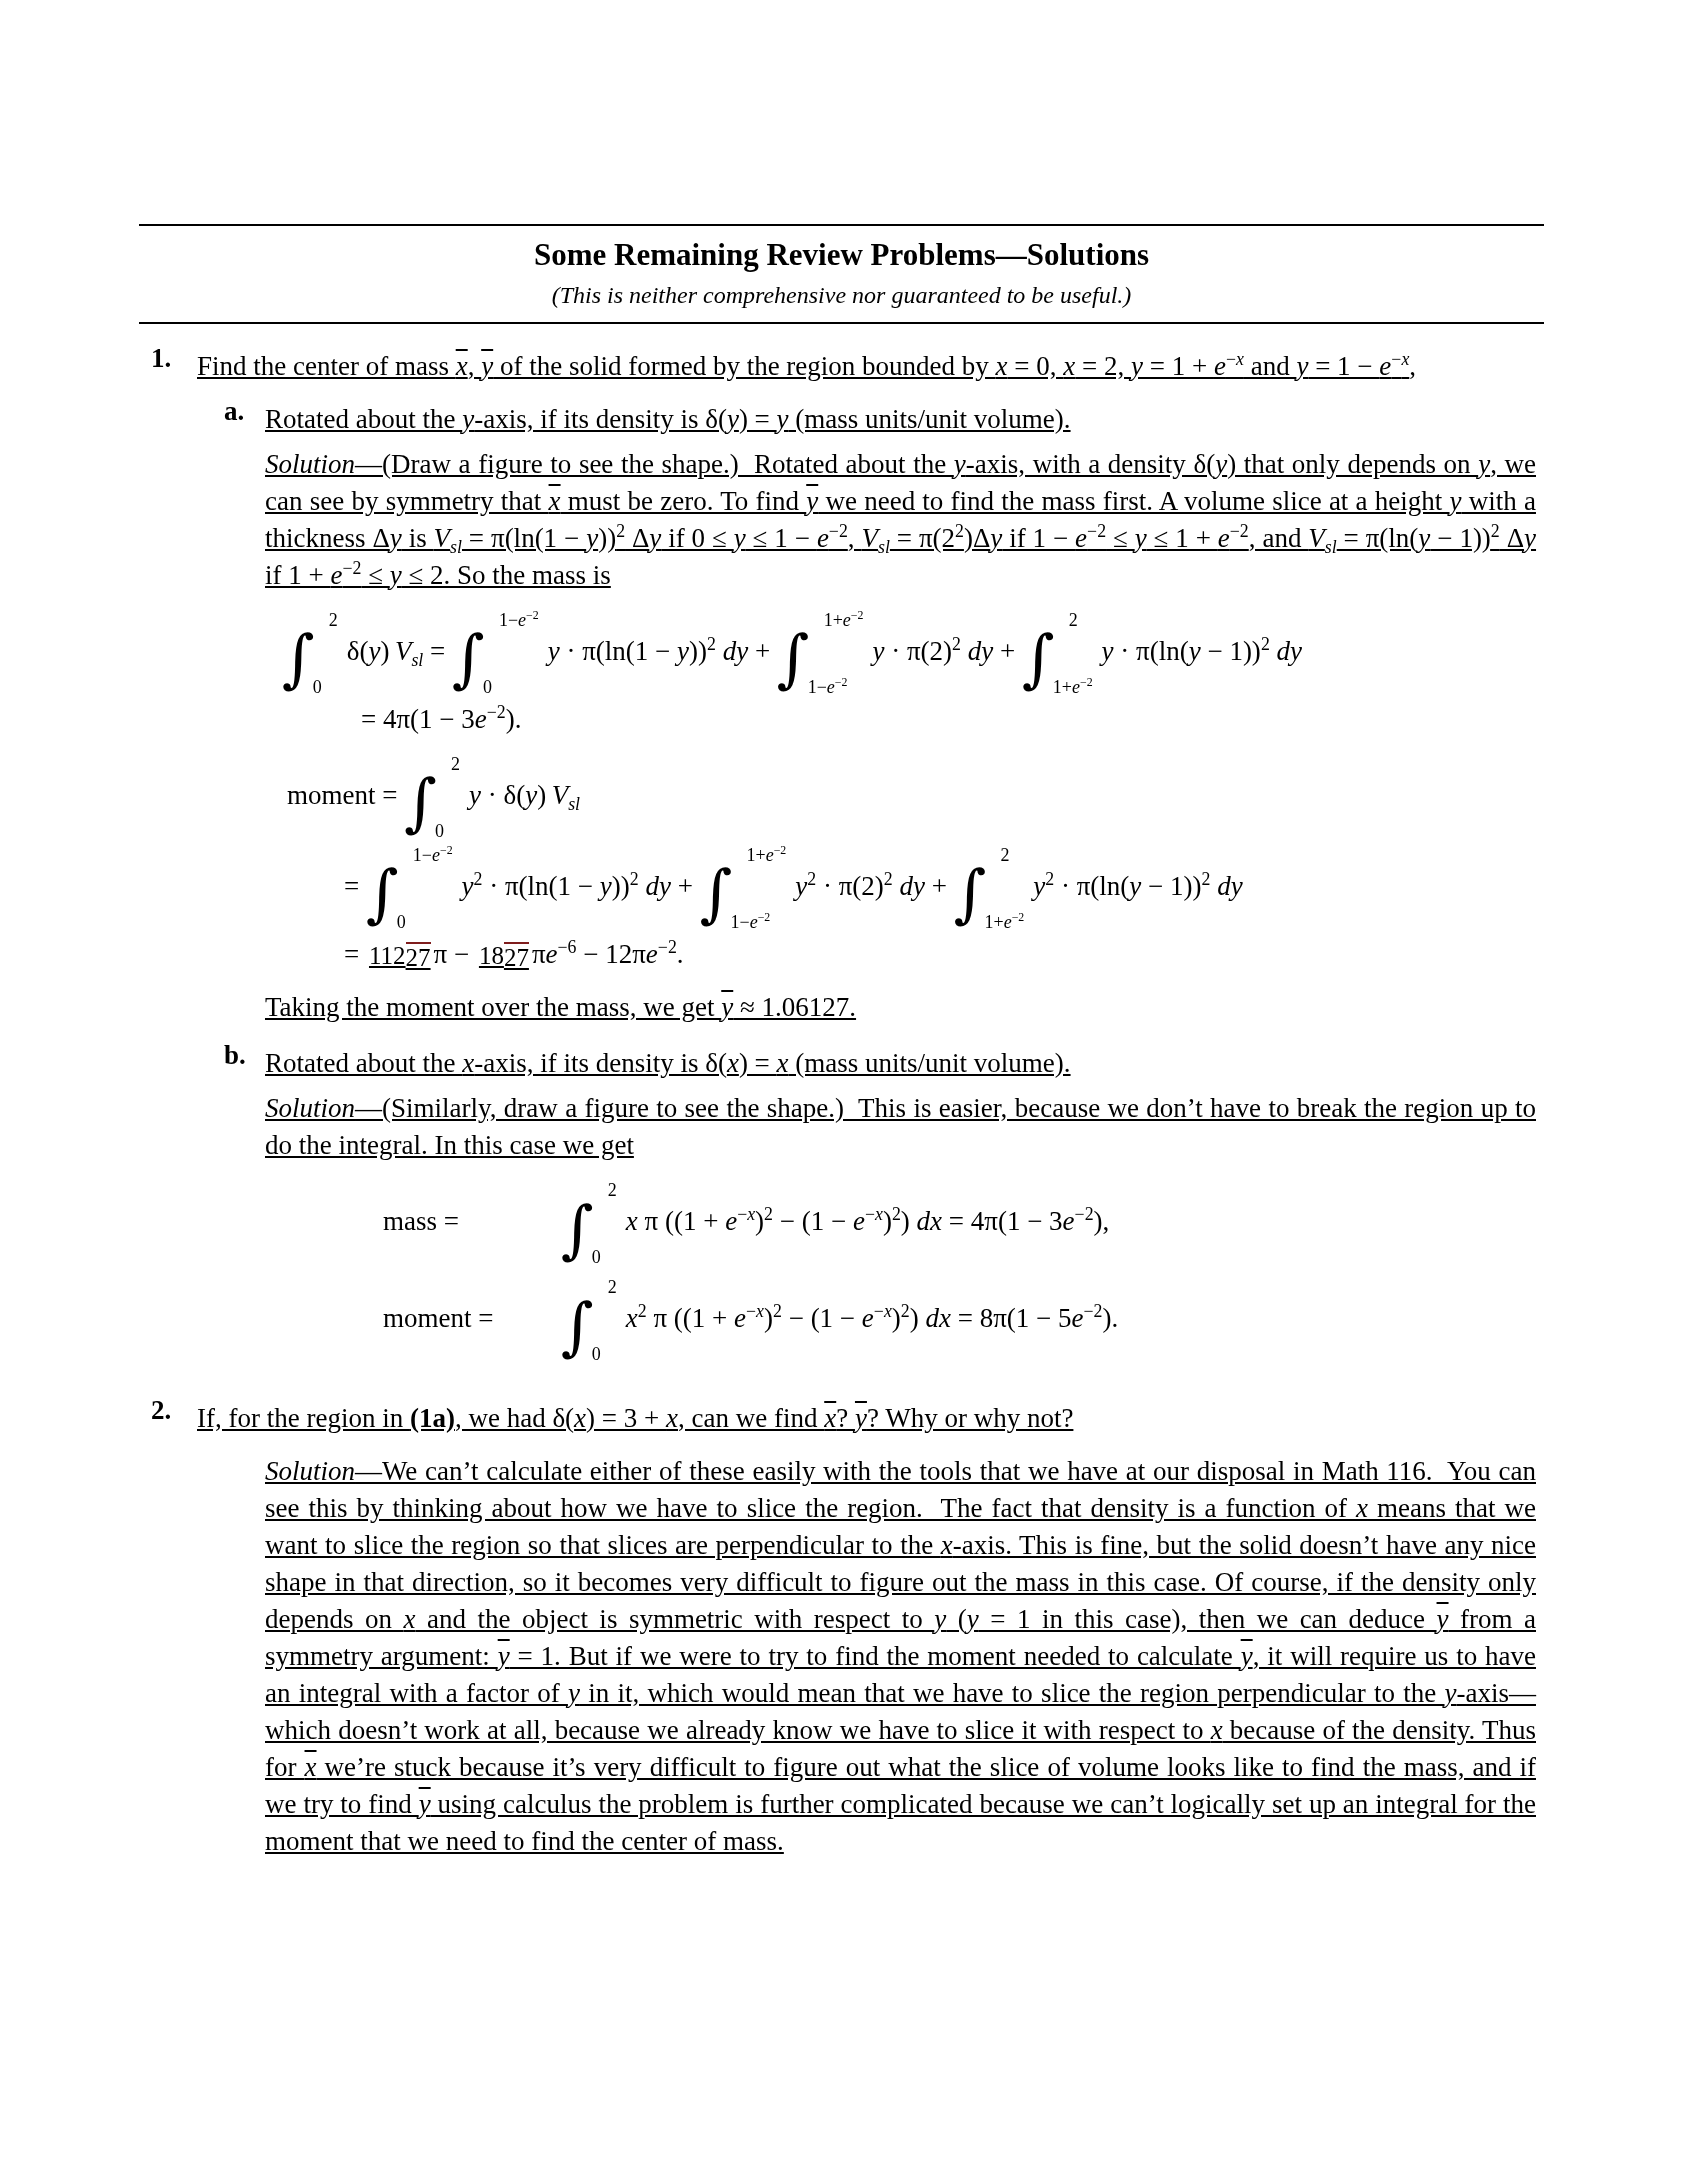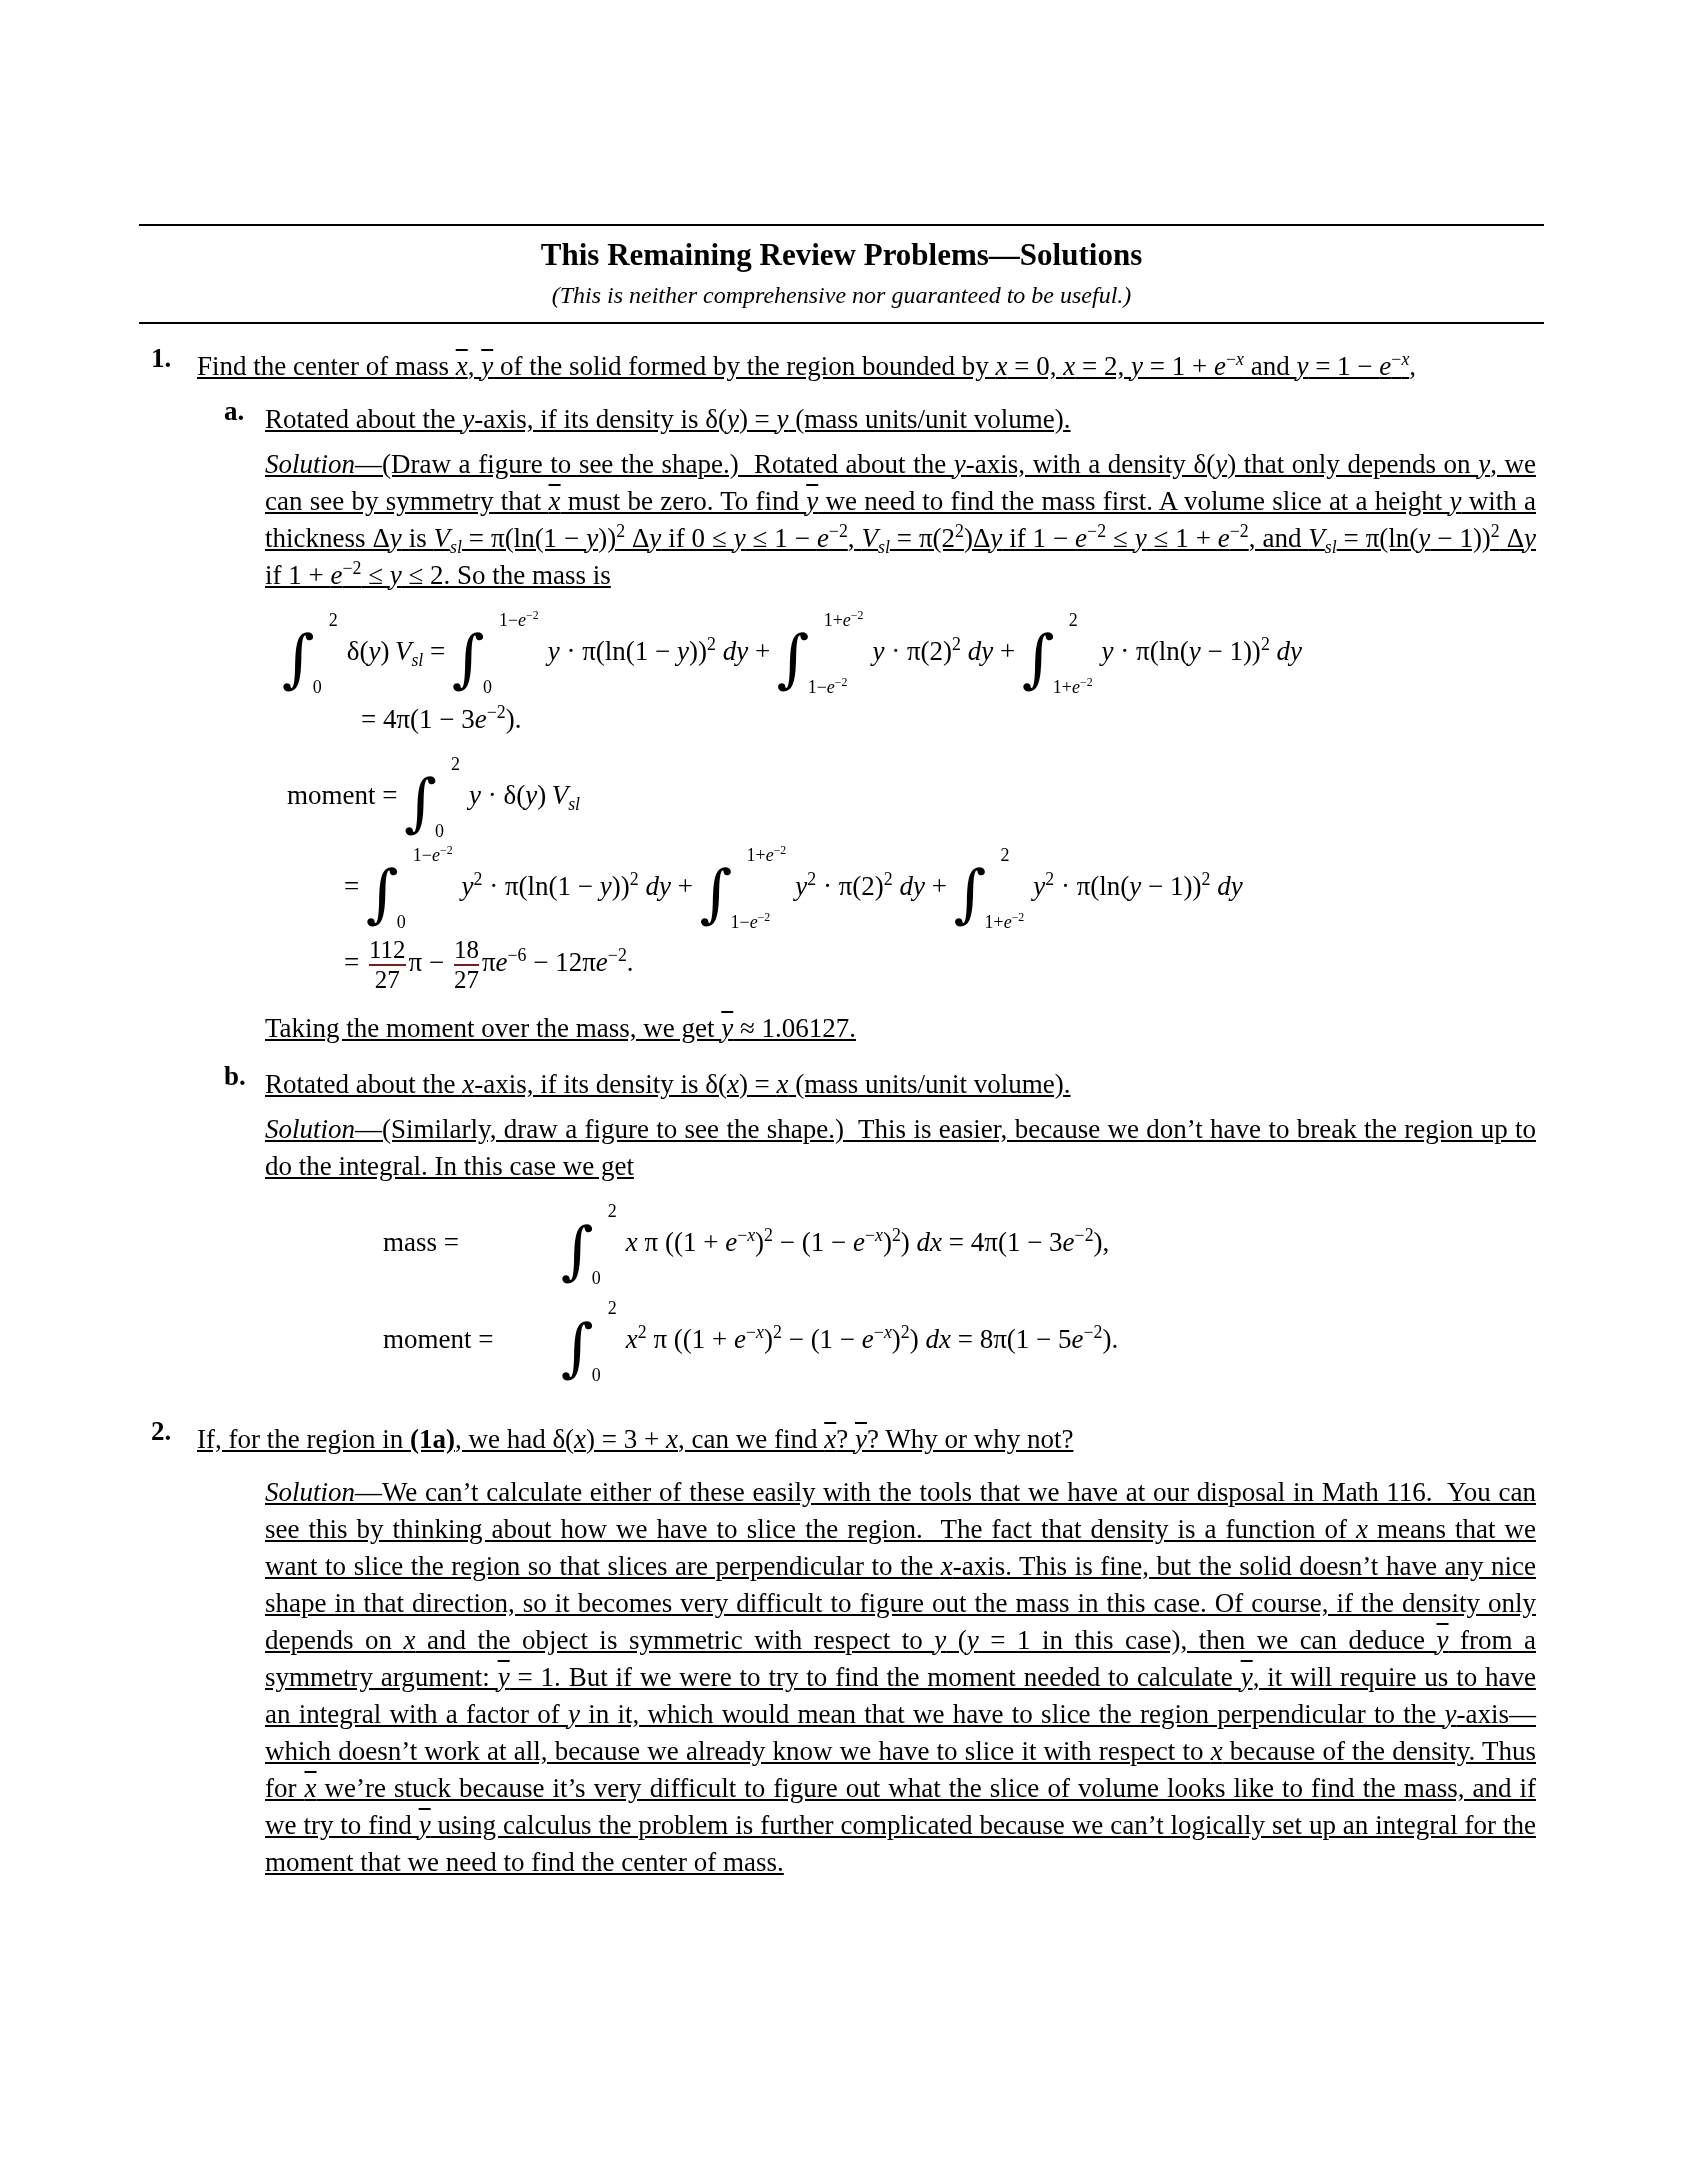--- a/index.html
+++ b/index.html
@@ -60,38 +60,39 @@
     line-height: 20px;
     vertical-align: middle;
     margin: 0 9px 0 -2px;
     font-style: normal;
   }
   .iu { margin-left: 16px; white-space: nowrap; }
   .il { white-space: nowrap; }
 
   .frac {
     display: inline-flex;
-    flex-direction: column;
+    flex-direction: row;
     text-align: center;
     vertical-align: middle;
     font-size: 25px;
     line-height: 28px;
     margin: 0 3px;
+    text-decoration: underline;
   }
   .frac .den { border-top: 2px solid #7f1d1d; }
 </style>
 </head>
 <body>
 
 <div class="page">
 
   <div class="rule"></div>
 
   <div class="header">
-    <div class="title">This Remaining Review Problems—Solutions</div>
+    <div class="title">Some Remaining Review Problems—Solutions</div>
     <div class="subtitle">(This is neither comprehensive nor guaranteed to be useful.)</div>
   </div>
 
   <div class="rule"></div>
 
   <div class="content">
 
     <div class="prob">
       <span class="pnum">1.</span>
       <div class="pbody">

